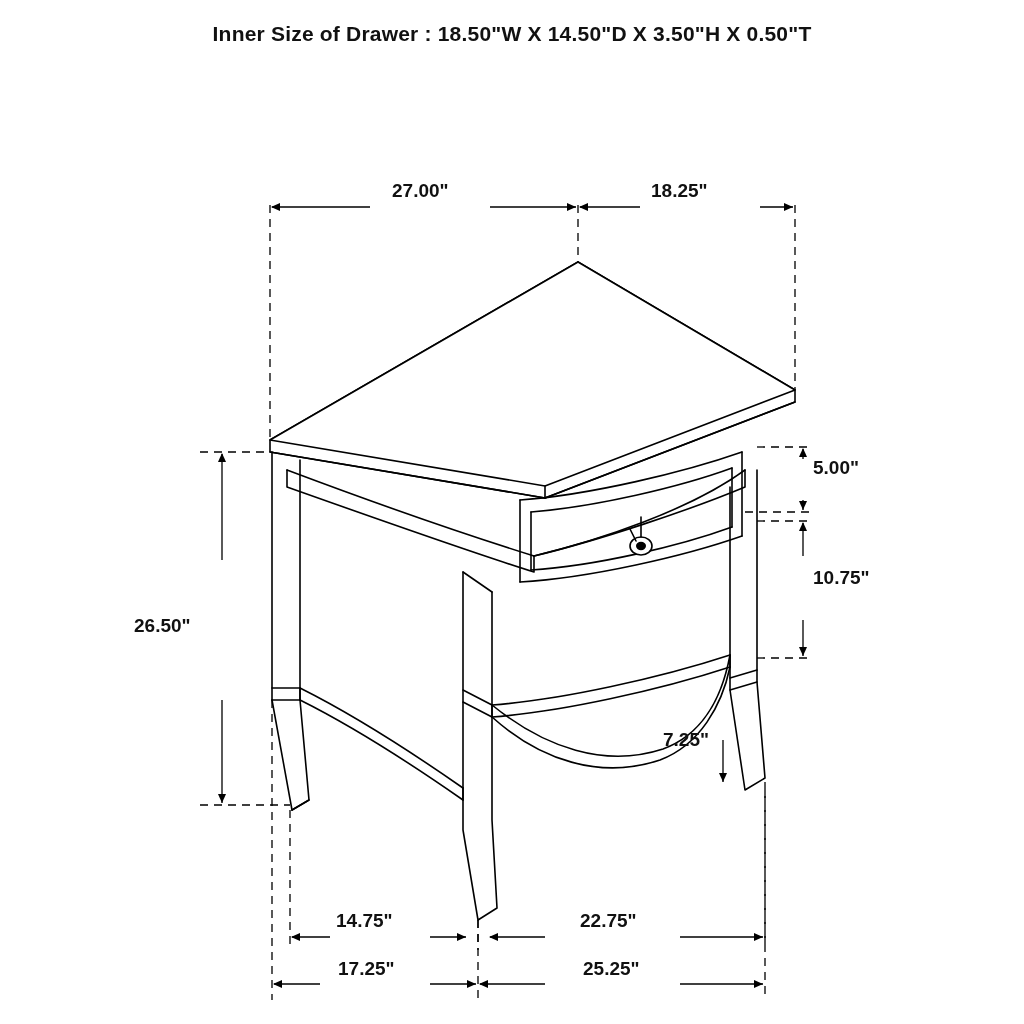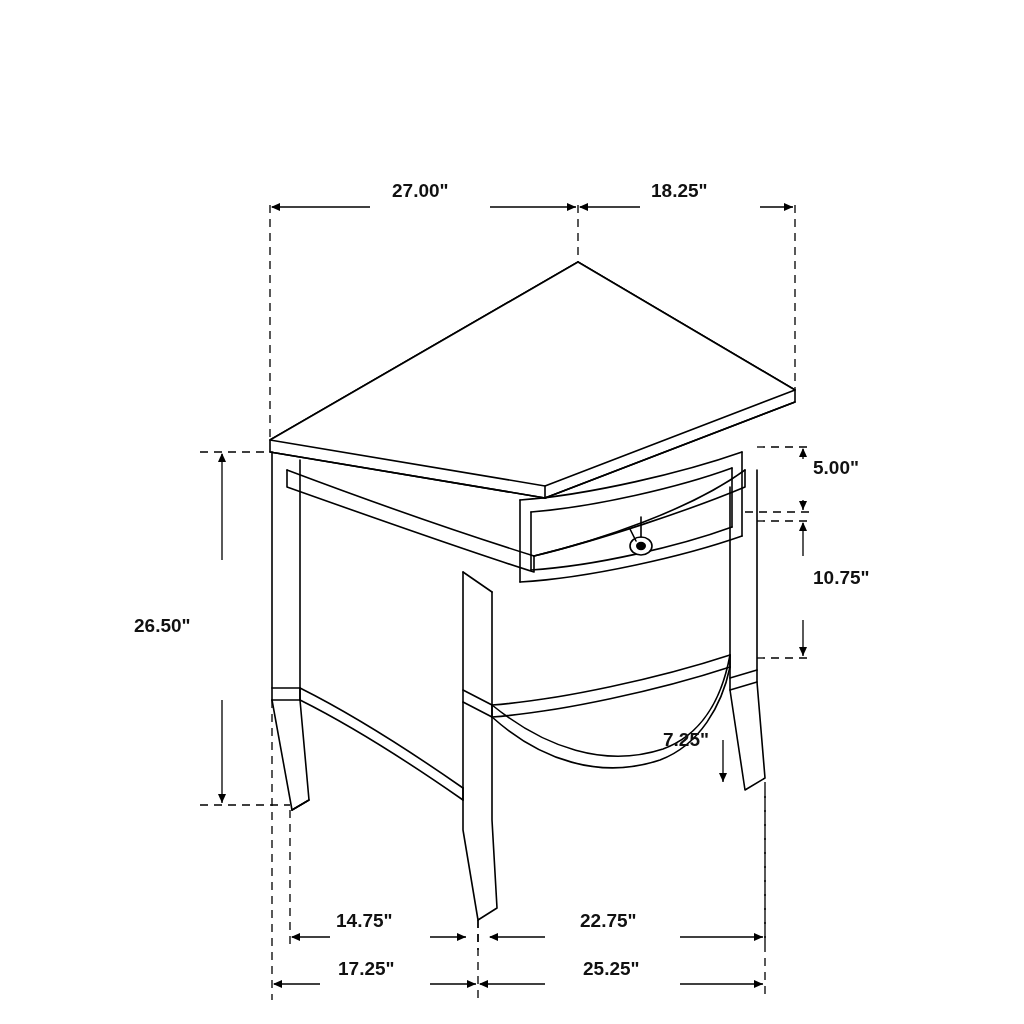--- a/index.html
+++ b/index.html
@@ -42,20 +42,21 @@
     font-weight: bold;
     color: #111111;
     white-space: nowrap;
   }
 </style>
 </head>
 <body>
 
 <div id="page">
 
+  <div id="title">Inner Size of Drawer : 18.50"W X 14.50"D X 3.50"H X 0.50"T</div>
 
   <svg id="canvas" viewBox="0 0 1024 1024">
     <defs>
       <marker id="arrR" markerWidth="10" markerHeight="10" refX="9" refY="4" orient="auto" markerUnits="userSpaceOnUse">
         <path d="M0,0 L9,4 L0,8 z" fill="#000"></path>
       </marker>
       <marker id="arrL" markerWidth="10" markerHeight="10" refX="1" refY="4" orient="auto" markerUnits="userSpaceOnUse">
         <path d="M9,0 L0,4 L9,8 z" fill="#000"></path>
       </marker>
     </defs>

